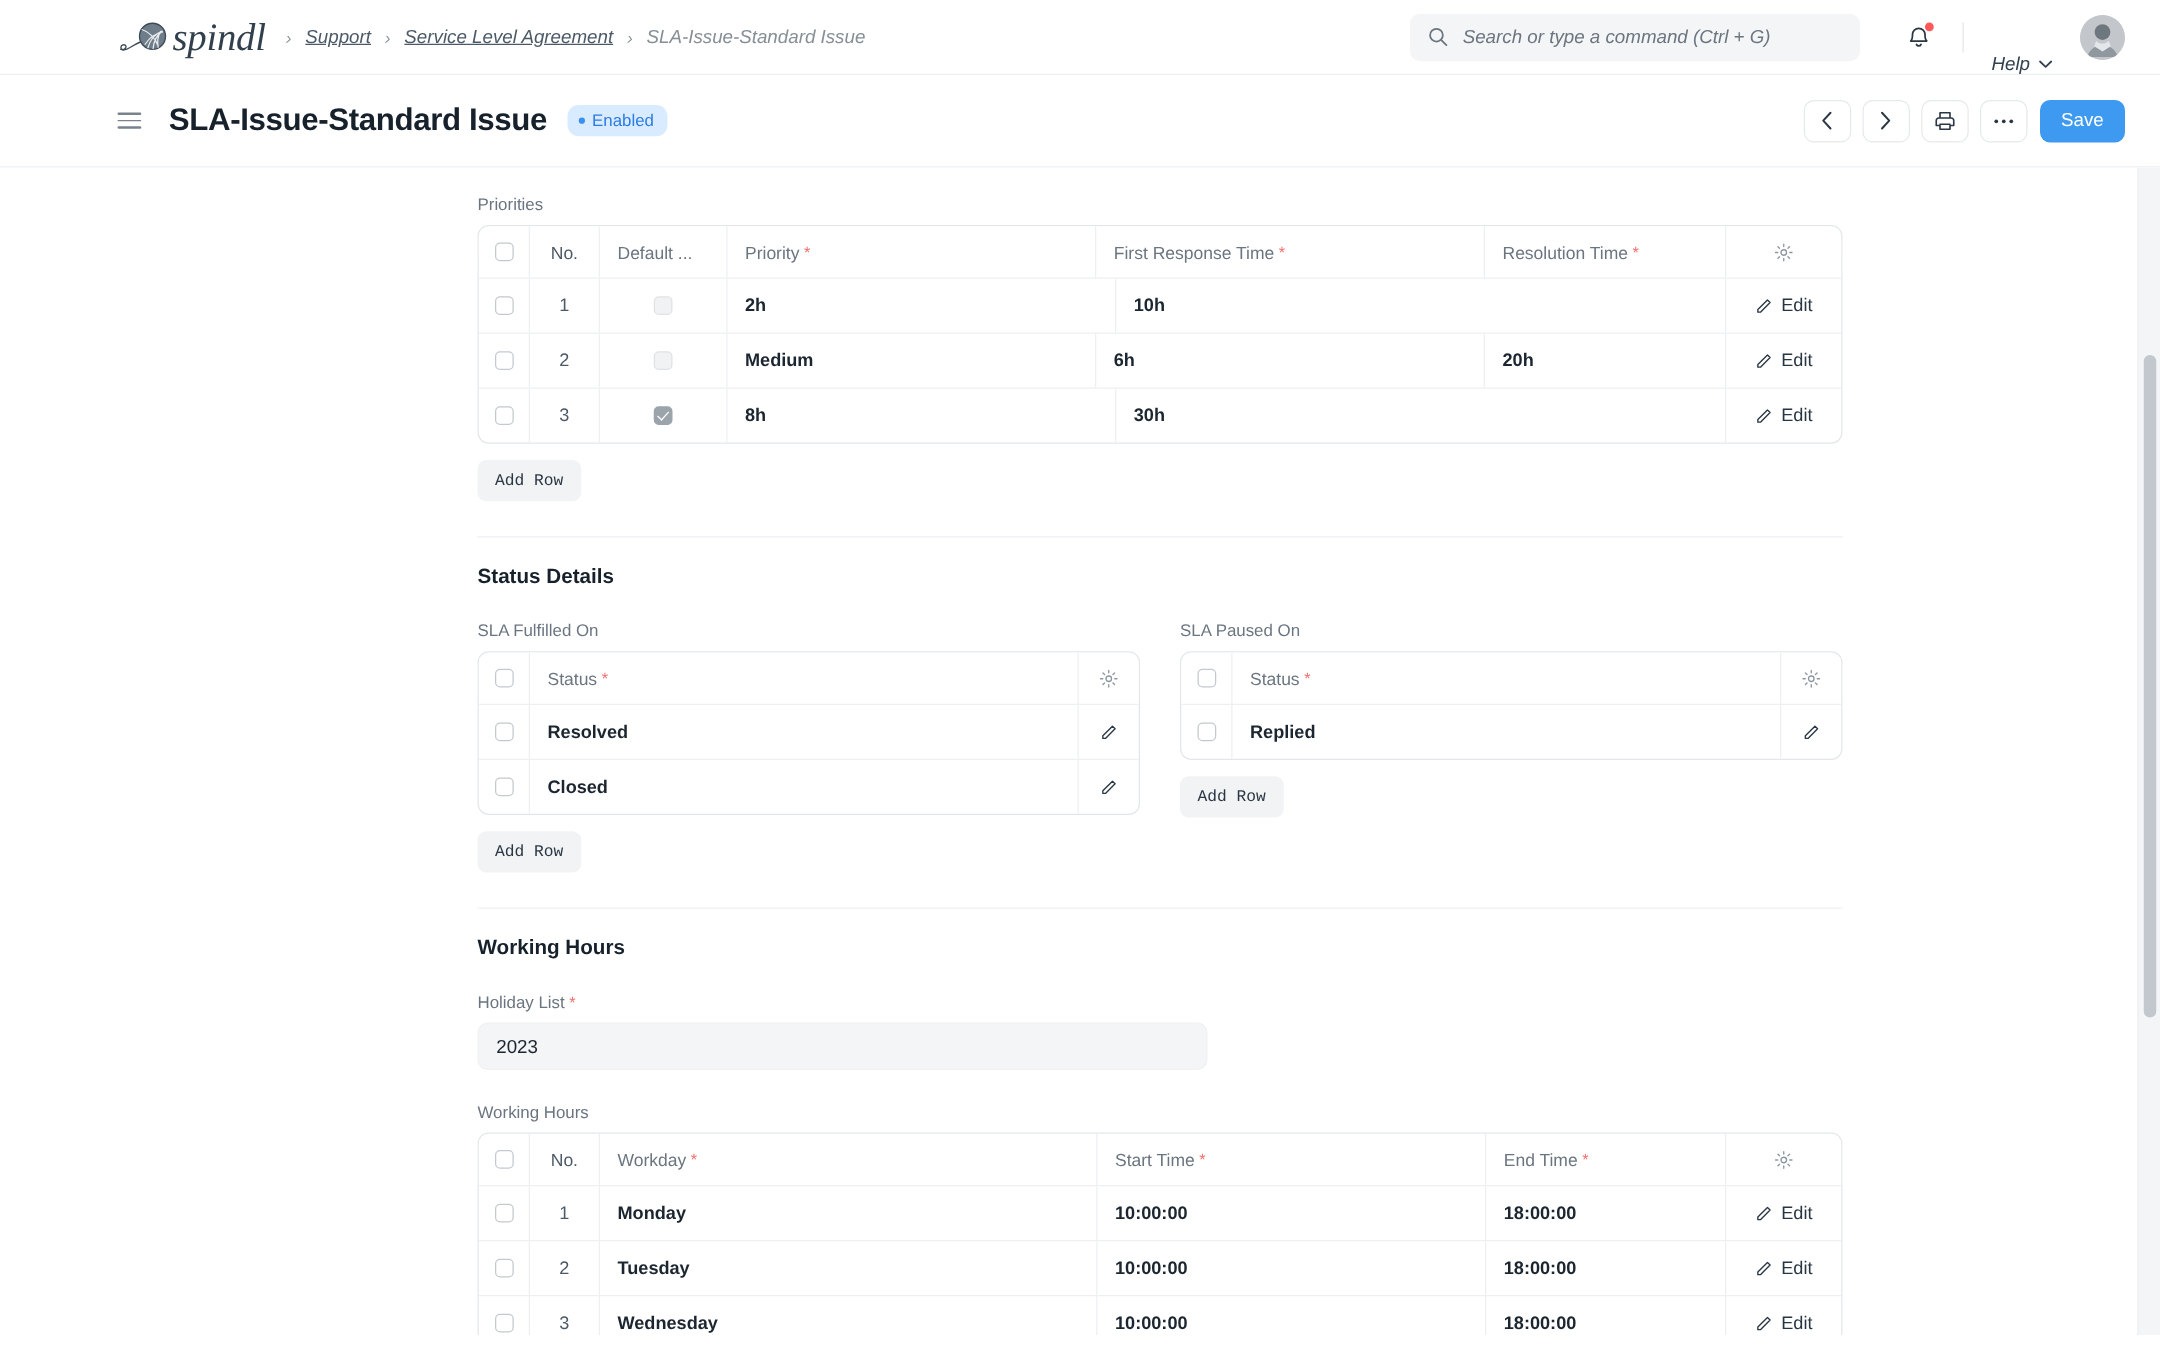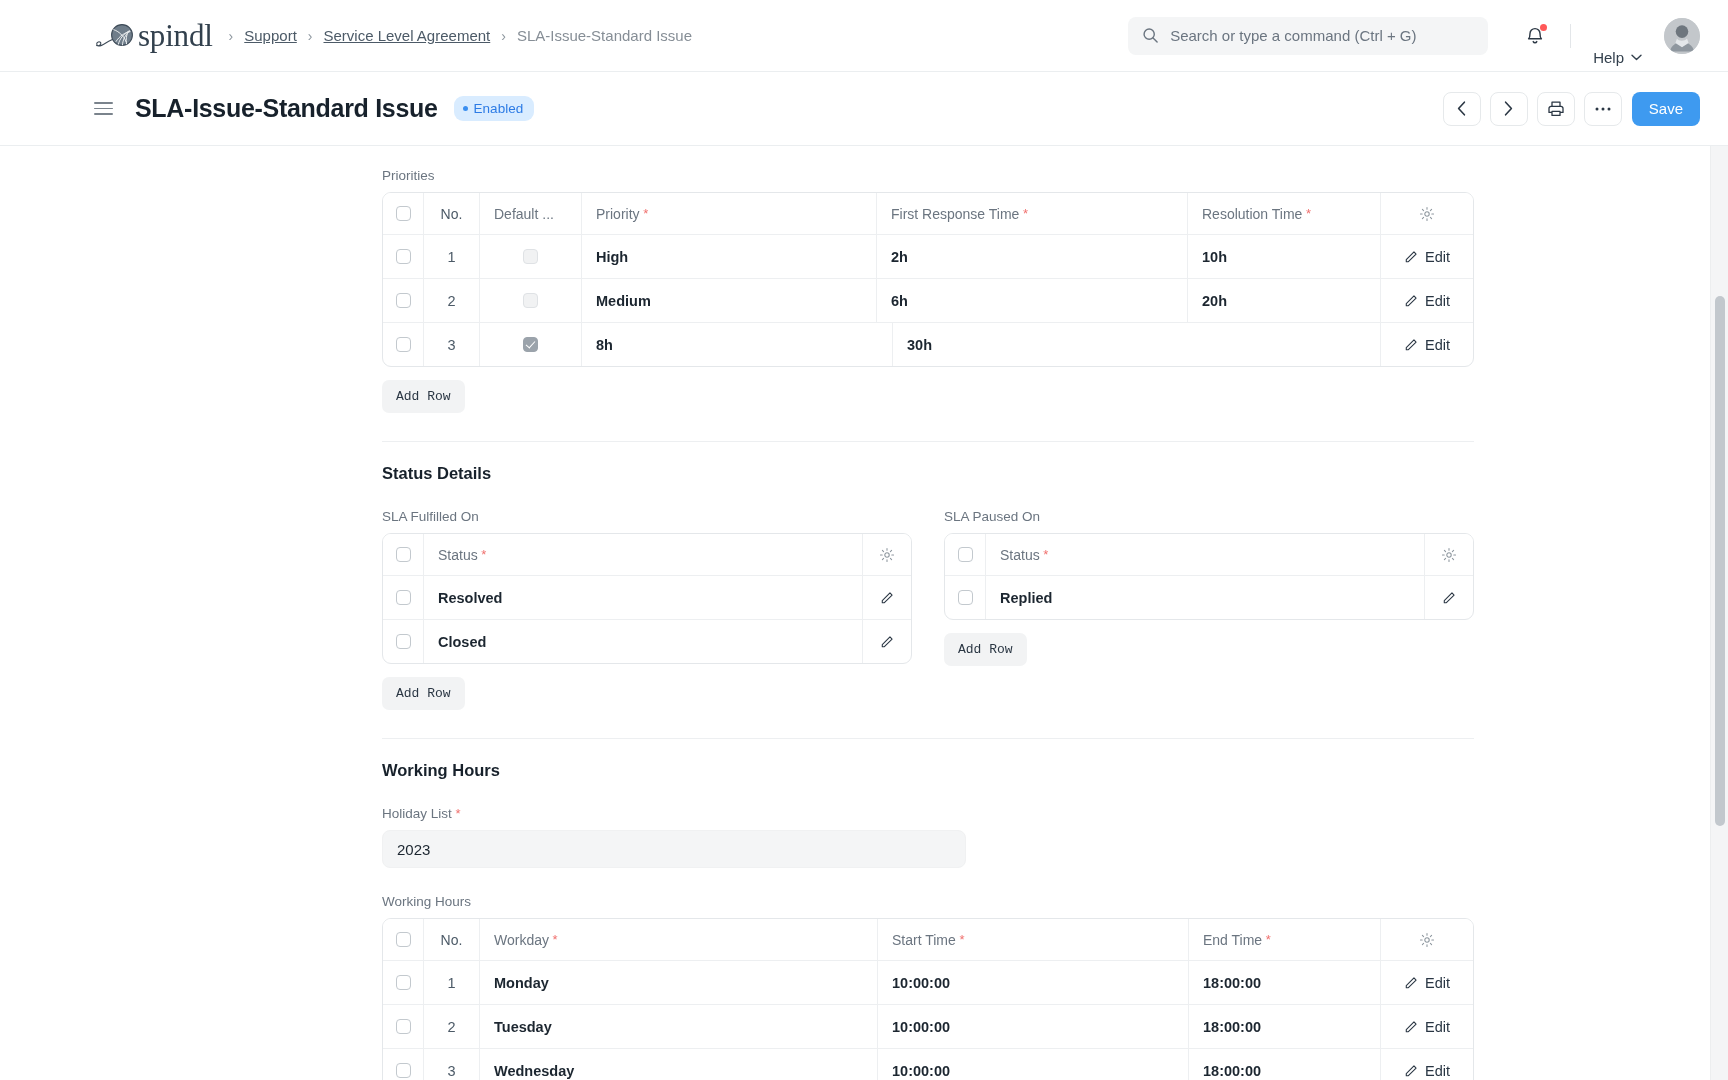--- a/index.html
+++ b/index.html
@@ -8,27 +8,28 @@
     height: 1080px;
     overflow: hidden;
     font-family: "Liberation Sans", sans-serif;
     background: #ffffff;
     color: #1f272e;
     -webkit-font-smoothing: antialiased;
   }
 
   
   .navbar {
-    height: 72px;
+    height: 60px;
     display: flex;
     align-items: center;
     padding: 0 28px 0 94px;
     border-bottom: 1px solid #ebeef0;
     background: #fff;
     position: relative;
+    font-style: italic;
   }
   .logo-wrap { display: flex; align-items: center; gap: 4px; }
   .logo-mark { width: 42px; height: 34px; display: block; }
   .logo-text {
     font-family: "Liberation Serif", serif;
     font-size: 31px;
     letter-spacing: -0.2px;
     color: #32404d;
     line-height: 1;
     margin-left: -2px;
@@ -424,21 +425,20 @@
           </div>
 
           <div class="grow body">
             <div class="gcell c-check">
                 <span class="cbx"></span>
               </div>
             <div class="gcell c-no">1</div>
             <div class="gcell c-check" style="width:102px">
                 <span class="cbx dim"></span>
               </div>
-            <div class="gcell" style="width:295px">High</div>
             <div class="gcell" style="width:311px">2h</div>
             <div class="gcell" style="flex:1">10h</div>
             <div class="gcell c-edit">
               <svg width="14" height="14" viewBox="0 0 16 16" fill="none" stroke="#2b3744" stroke-width="1.25">
                   <path d="M11.4 2.2 13.8 4.6 5 13.4H2.6v-2.4Z" stroke-linejoin="round"></path>
                 </svg>
               <span>Edit</span>
             </div>
           </div>
 

